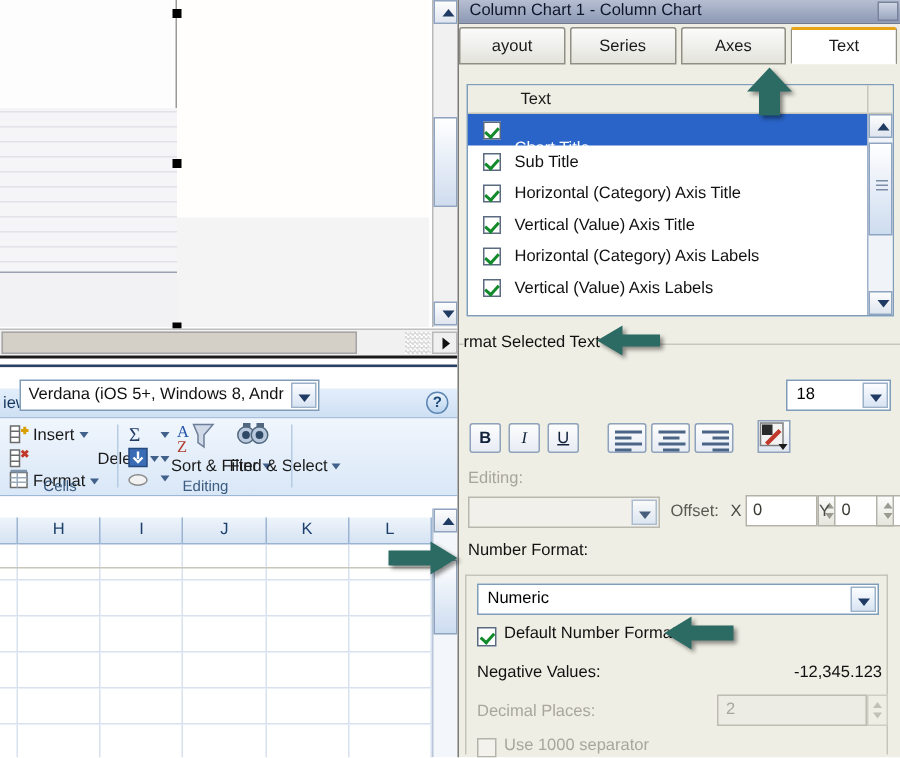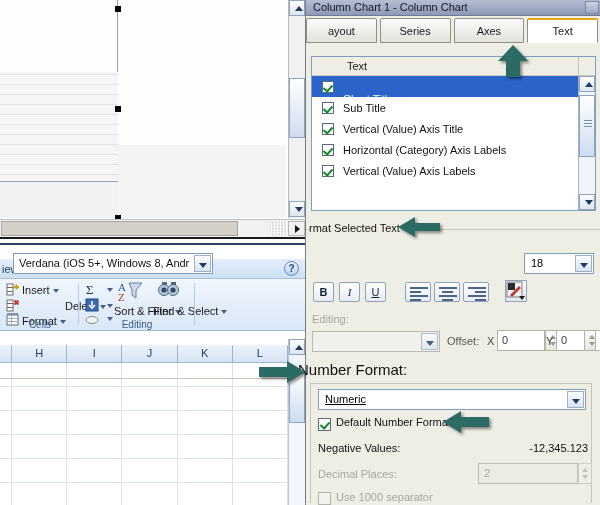--- a/index.html
+++ b/index.html
@@ -154,26 +154,26 @@
   .xy-label { position: absolute; top: 335px; font-size: 11px; color: #4a4a44; }
   .spin { position: absolute; top: 330px; width: 48px; height: 21px; background: #fff; border: 1px solid #b2b2a8; }
   .spin .sv { position: absolute; left: 4px; top: 3px; font-size: 11px; color: #3a3a34; }
   .spinbtns { position: absolute; top: 330px; width: 15px; height: 21px;
       background: linear-gradient(#fbfbfb,#e6e6de); border: 1px solid #b2b2a8; }
   .spinbtns:before, .spinbtns:after { content:''; position: absolute; left: 4px; width:0;height:0;
       border-left:3px solid transparent;border-right:3px solid transparent; }
   .spinbtns:before { top: 4px; border-bottom: 4px solid #9a9a90; }
   .spinbtns:after { bottom: 4px; border-top: 4px solid #9a9a90; }
 
-  #numfmt-label { position: absolute; left: 298px; top: 361px; font-size: 15px; color: #111; }
+  #numfmt-label { position: absolute; left: 312px; top: 361px; font-size: 11px; color: #111; }
   #numfmt-rule { position: absolute; left: 0; top: 378px; width: 295px; height: 1px; background: #c8c7bc; }
   #numfmt-box { position: absolute; left: 310px; top: 383px; width: 282px; height: 120px; border: 1px solid #c6c5ba; border-bottom: none; background: #efeee4; }
   #numfmt-select { position: absolute; left: 318px; top: 389px; width: 268px; height: 21px;
       background: #fff; border: 1px solid #7f9db9; }
-  #numfmt-select .val { position: absolute; left: 6px; top: 3px; font-size: 11px; text-decoration: underline; }
+  #numfmt-select .val { position: absolute; left: 6px; top: 3px; font-size: 11px; }
 
   #defnum-cb { position: absolute; left: 318px; top: 418px; width: 13px; height: 13px;
       background: #fff; border: 1px solid #5a6b80; }
   #defnum-cb:after { content:''; position: absolute; left: 3px; top: 1px; width: 4px; height: 7px;
       border: solid #128a2b; border-width: 0 2px 2px 0; transform: rotate(42deg); }
   #defnum-label { position: absolute; left: 336px; top: 416px; font-size: 11px; color: #111; }
 
   #neg-label { position: absolute; left: 318px; top: 442px; font-size: 11px; color: #111; }
   #neg-value { position: absolute; right: 12px; top: 442px; font-size: 11px; color: #111; }
   #dec-label { position: absolute; left: 318px; top: 468px; font-size: 11px; color: #a8a79d; }
@@ -448,20 +448,26 @@
         <div class="lrow">
           <div class="cbcell">
               <span class="cb checked"></span>
             </div>
           <span class="ltext">Sub Title</span>
         </div>
         <div class="lrow">
           <div class="cbcell">
               <span class="cb checked"></span>
             </div>
+          <span class="ltext">Horizontal (Category) Axis Title</span>
+        </div>
+        <div class="lrow">
+          <div class="cbcell">
+              <span class="cb checked"></span>
+            </div>
           <span class="ltext">Vertical (Value) Axis Title</span>
         </div>
         <div class="lrow">
           <div class="cbcell">
               <span class="cb checked"></span>
             </div>
           <span class="ltext">Horizontal (Category) Axis Labels</span>
         </div>
         <div class="lrow">
           <div class="cbcell">

